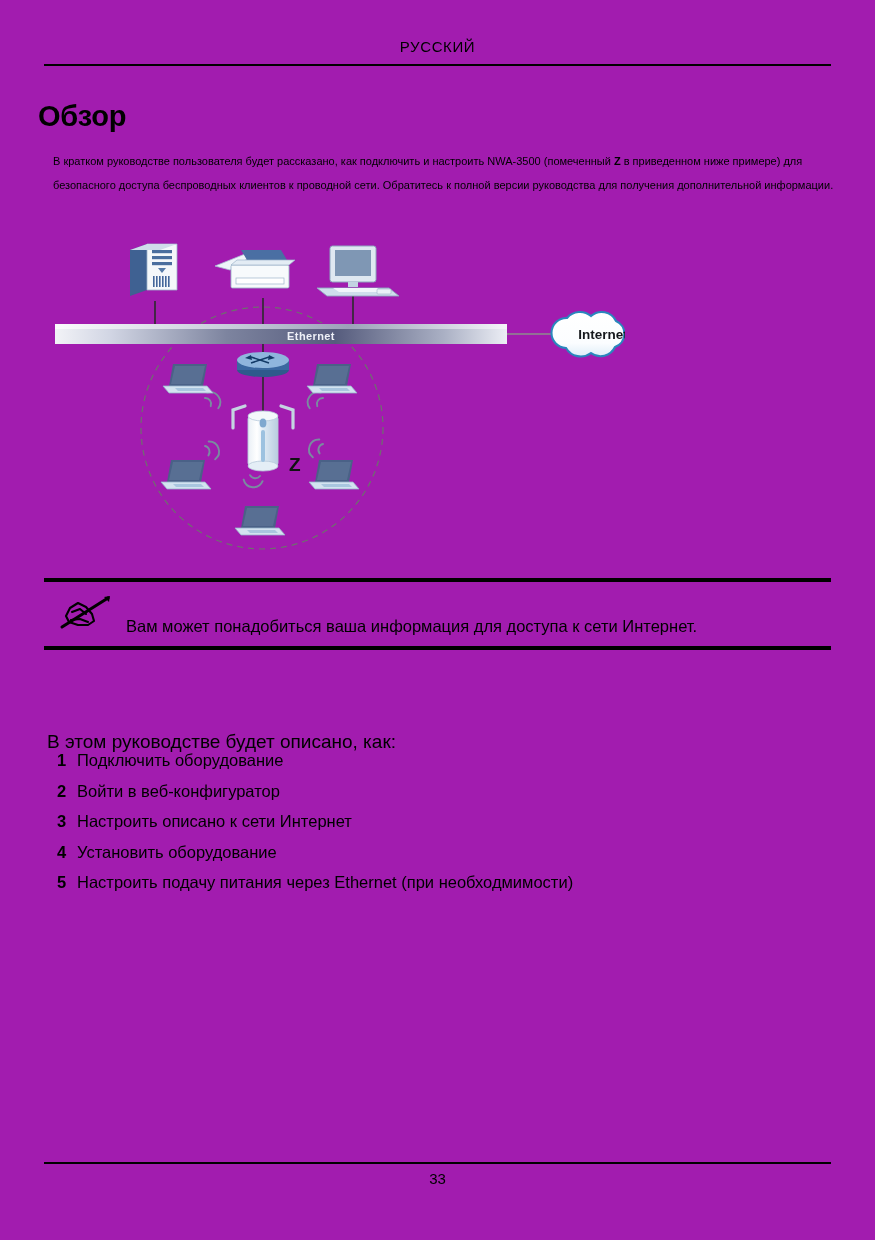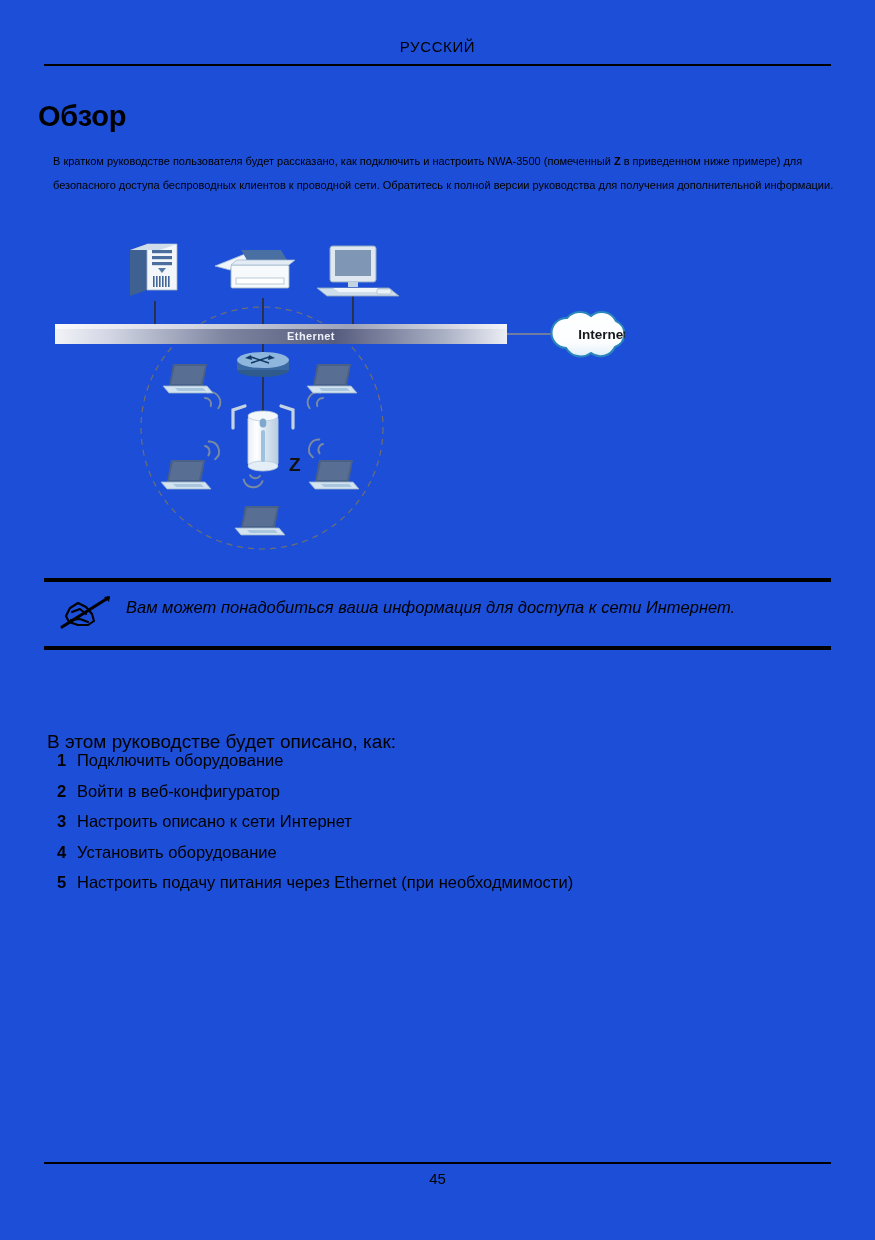--- a/index.html
+++ b/index.html
@@ -12,21 +12,21 @@
     font-family: "Liberation Sans", "DejaVu Sans", sans-serif;
     color: #000000;
     -webkit-font-smoothing: antialiased;
   }
 
   .page {
     position: relative;
     width: 875px;
     height: 1240px;
     margin: 0 auto;
-    background: #1d4ed8;
+    background: #a21caf;
     overflow: hidden;
   }
 
   
   .page-header {
     position: absolute;
     left: 44px;
     top: 38px;
     width: 787px;
     text-align: center;
@@ -86,25 +86,24 @@
     width: 787px;
   }
   .note-rule-top,
   .note-rule-bottom {
     height: 4px;
     background: #000;
     width: 100%;
   }
   .note-body {
     display: flex;
-    align-items: flex-start;
+    align-items: flex-end;
     padding: 10px 0 8px 0;
     min-height: 58px;
     box-sizing: border-box;
-    font-style: italic;
   }
   .note-icon {
     width: 82px;
     flex: 0 0 82px;
     padding-top: 2px;
     padding-left: 14px;
     box-sizing: border-box;
   }
   .note-text {
     font-size: 16.5px;
@@ -399,15 +398,15 @@
       <span class="step-num">4</span>
       <span class="step-label">Установить оборудование</span>
     </li>
     <li class="step">
       <span class="step-num">5</span>
       <span class="step-label">Настроить подачу питания через Ethernet (при необходмимости)</span>
     </li>
   </ol>
 
   <div class="footer-rule"></div>
-  <div class="footer-page">45</div>
+  <div class="footer-page">33</div>
 
 </div>
 
 </body></html>

